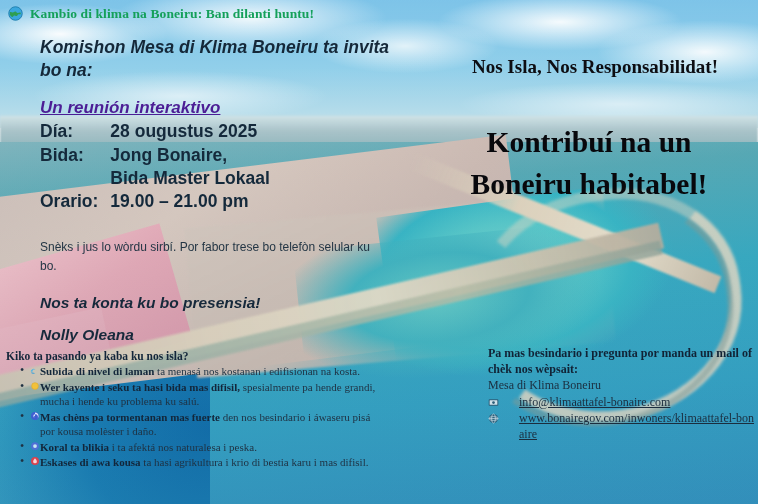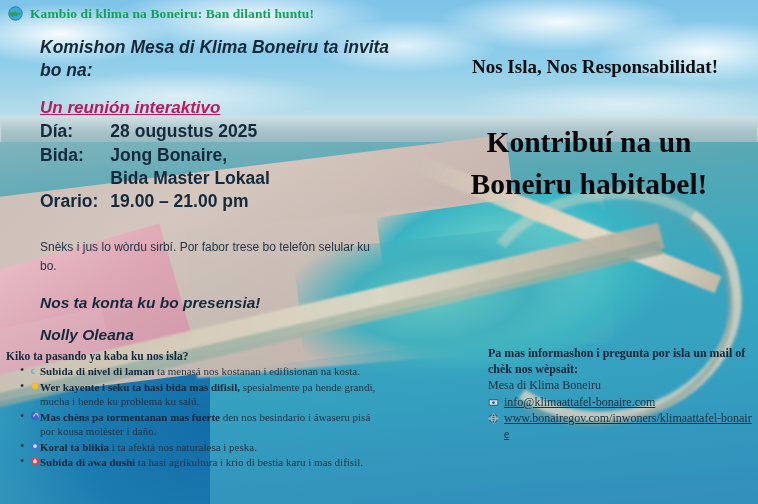--- a/index.html
+++ b/index.html
@@ -176,21 +176,21 @@
     line-height: 1.32;
     margin: 0 0 16px 0;
     color: #152839;
   }
   .invite .subhead {
     font-size: 17px;
     font-weight: bold;
     font-style: italic;
     text-decoration: underline;
     margin: 0 0 2px 0;
-    color: #be185d;
+    color: #4c1d95;
   }
   .detail-table { margin: 0; border-collapse: collapse; }
   .detail-table td {
     font-size: 17.5px;
     font-weight: bold;
     color: #14293b;
     padding: 0 0 1px 0;
     line-height: 1.28;
     white-space: nowrap;
   }
@@ -294,21 +294,21 @@
   }
   .contact .org {
     margin: 1px 0 1px 0;
     font-size: 12px;
     line-height: 1.3;
     color: #1b2d3e;
   }
   .contact .link-row {
     display: flex;
     align-items: flex-start;
-    gap: 5px;
+    gap: 20px;
     margin-top: 1px;
   }
   .contact .link-row .ico { flex: 0 0 auto; width: 11px; height: 11px; margin-top: 2px; }
   .contact .link-row .lnk {
     font-size: 12px;
     line-height: 1.28;
     color: #1b2d3e;
     text-decoration: underline;
     word-break: break-all;
   }
@@ -419,28 +419,28 @@
             <circle cx="8" cy="8" r="3" fill="#c6e6f2"></circle>
           </svg>
           <b>Koral ta blikia</b><span> i ta afektá nos naturalesa i peska.</span>
         </li>
 
         <li>
           <svg class="emoji" viewBox="0 0 16 16">
             <circle cx="8" cy="8" r="6.4" fill="#d8434f"></circle>
             <path d="M8 3.4c1.9 2.3 3 3.9 3 5.3a3 3 0 11-6 0c0-1.4 1.1-3 3-5.3z" fill="#f7d7da"></path>
           </svg>
-          <b>Subida di awa dushi</b><span> ta hasi agrikultura i krio di bestia karu i mas difisil.</span>
+          <b>Eskases di awa kousa</b><span> ta hasi agrikultura i krio di bestia karu i mas difisil.</span>
         </li>
 
       </ul>
     </div>
 
     <div class="contact">
-      <p class="ask">Pa mas informashon i pregunta por isla un mail of chèk nos wèpsait:</p>
+      <p class="ask">Pa mas besindario i pregunta por manda un mail of chèk nos wèpsait:</p>
       <p class="org">Mesa di Klima Boneiru</p>
 
       <div class="link-row">
         <svg class="ico" viewBox="0 0 16 16">
           <rect x="1" y="3.2" width="14" height="9.6" rx="1" fill="#2c5f7a"></rect>
           <rect x="2.4" y="4.6" width="11.2" height="6.8" rx=".6" fill="#cfe2ea"></rect>
           <circle cx="8" cy="8" r="2" fill="#2c5f7a"></circle>
         </svg>
         <span class="lnk">info@klimaattafel-bonaire.com</span>
       </div>

